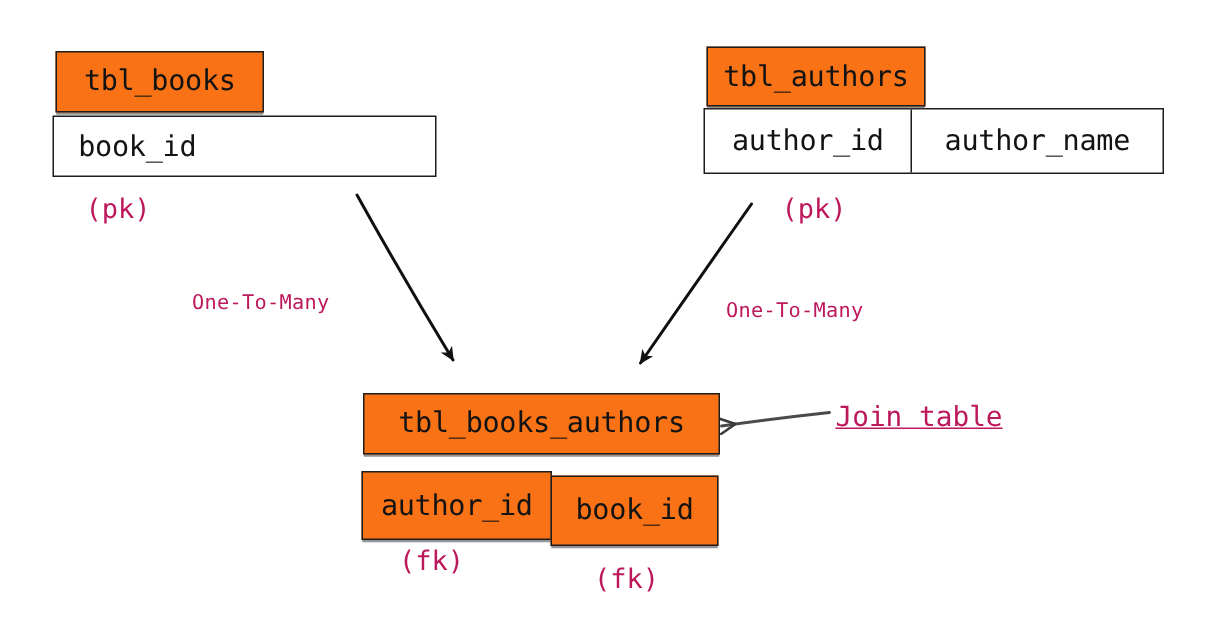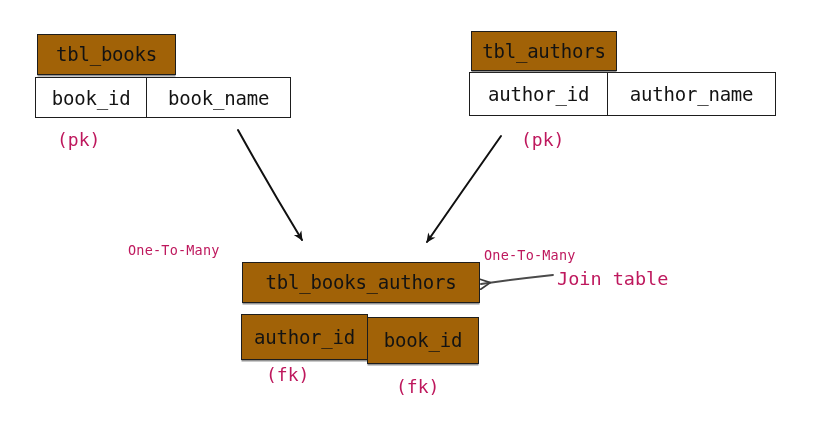--- a/index.html
+++ b/index.html
@@ -22,21 +22,21 @@
     left: 0;
     top: 0;
     width: 815px;
     height: 428px;
     pointer-events: none;
   }
   
   .box {
     position: absolute;
     box-sizing: border-box;
-    background: #a16207;
+    background: #f97316;
     border: 1.6px solid #1d1d1d;
     display: flex;
     align-items: center;
     justify-content: center;
     white-space: nowrap;
     letter-spacing: -0.2px;
     z-index: 3;
   }
   .box.shadow-b {
     box-shadow: 0 2px 0 -0.5px rgba(60,60,60,0.55);
@@ -73,21 +73,20 @@
     position: absolute;
     white-space: nowrap;
     font-size: 18px;
     line-height: 1;
     color: #be185d;
     z-index: 4;
   }
   .note.small {
     font-size: 13.5px;
     letter-spacing: 0.2px;
-    margin-top: 48px;
   }
   .note.join {
     font-size: 18.5px;
   }
 </style>
 </head>
 <body>
 
 <div id="canvas">
 
@@ -115,23 +114,20 @@
   </svg>
 
   <div class="box shadow-b" style="left:37px; top:34px; width:139px; height:41px;">
     <span class="box-label">tbl_books</span>
   </div>
 
   <div class="cols shadow-b" style="left:35px; top:77px; width:256px; height:41px;">
     <div class="col" style="width:111px;">
       <span>book_id</span>
     </div>
-    <div class="col" style="width:145px;">
-      <span>book_name</span>
-    </div>
   </div>
 
   <div class="note" style="left:57px; top:131px;">(pk)</div>
 
   <div class="box shadow-b" style="left:471px; top:31px; width:146px; height:40px;">
     <span class="box-label">tbl_authors</span>
   </div>
 
   <div class="cols shadow-b" style="left:469px; top:72px; width:307px; height:44px;">
     <div class="col" style="width:138px;">
@@ -157,15 +153,15 @@
   </div>
 
   <div class="box shadow-b" style="left:367px; top:317px; width:112px; height:47px;">
     <span class="box-label">book_id</span>
   </div>
 
   <div class="note" style="left:266px; top:366px;">(fk)</div>
 
   <div class="note" style="left:396px; top:378px;">(fk)</div>
 
-  <div class="note join" style="left:557px; top:270px;">Join table</div>
+  <div class="note join" style="left:557px; top:270px;text-decoration:underline;">Join table</div>
 
 </div>
 
 </body></html>

